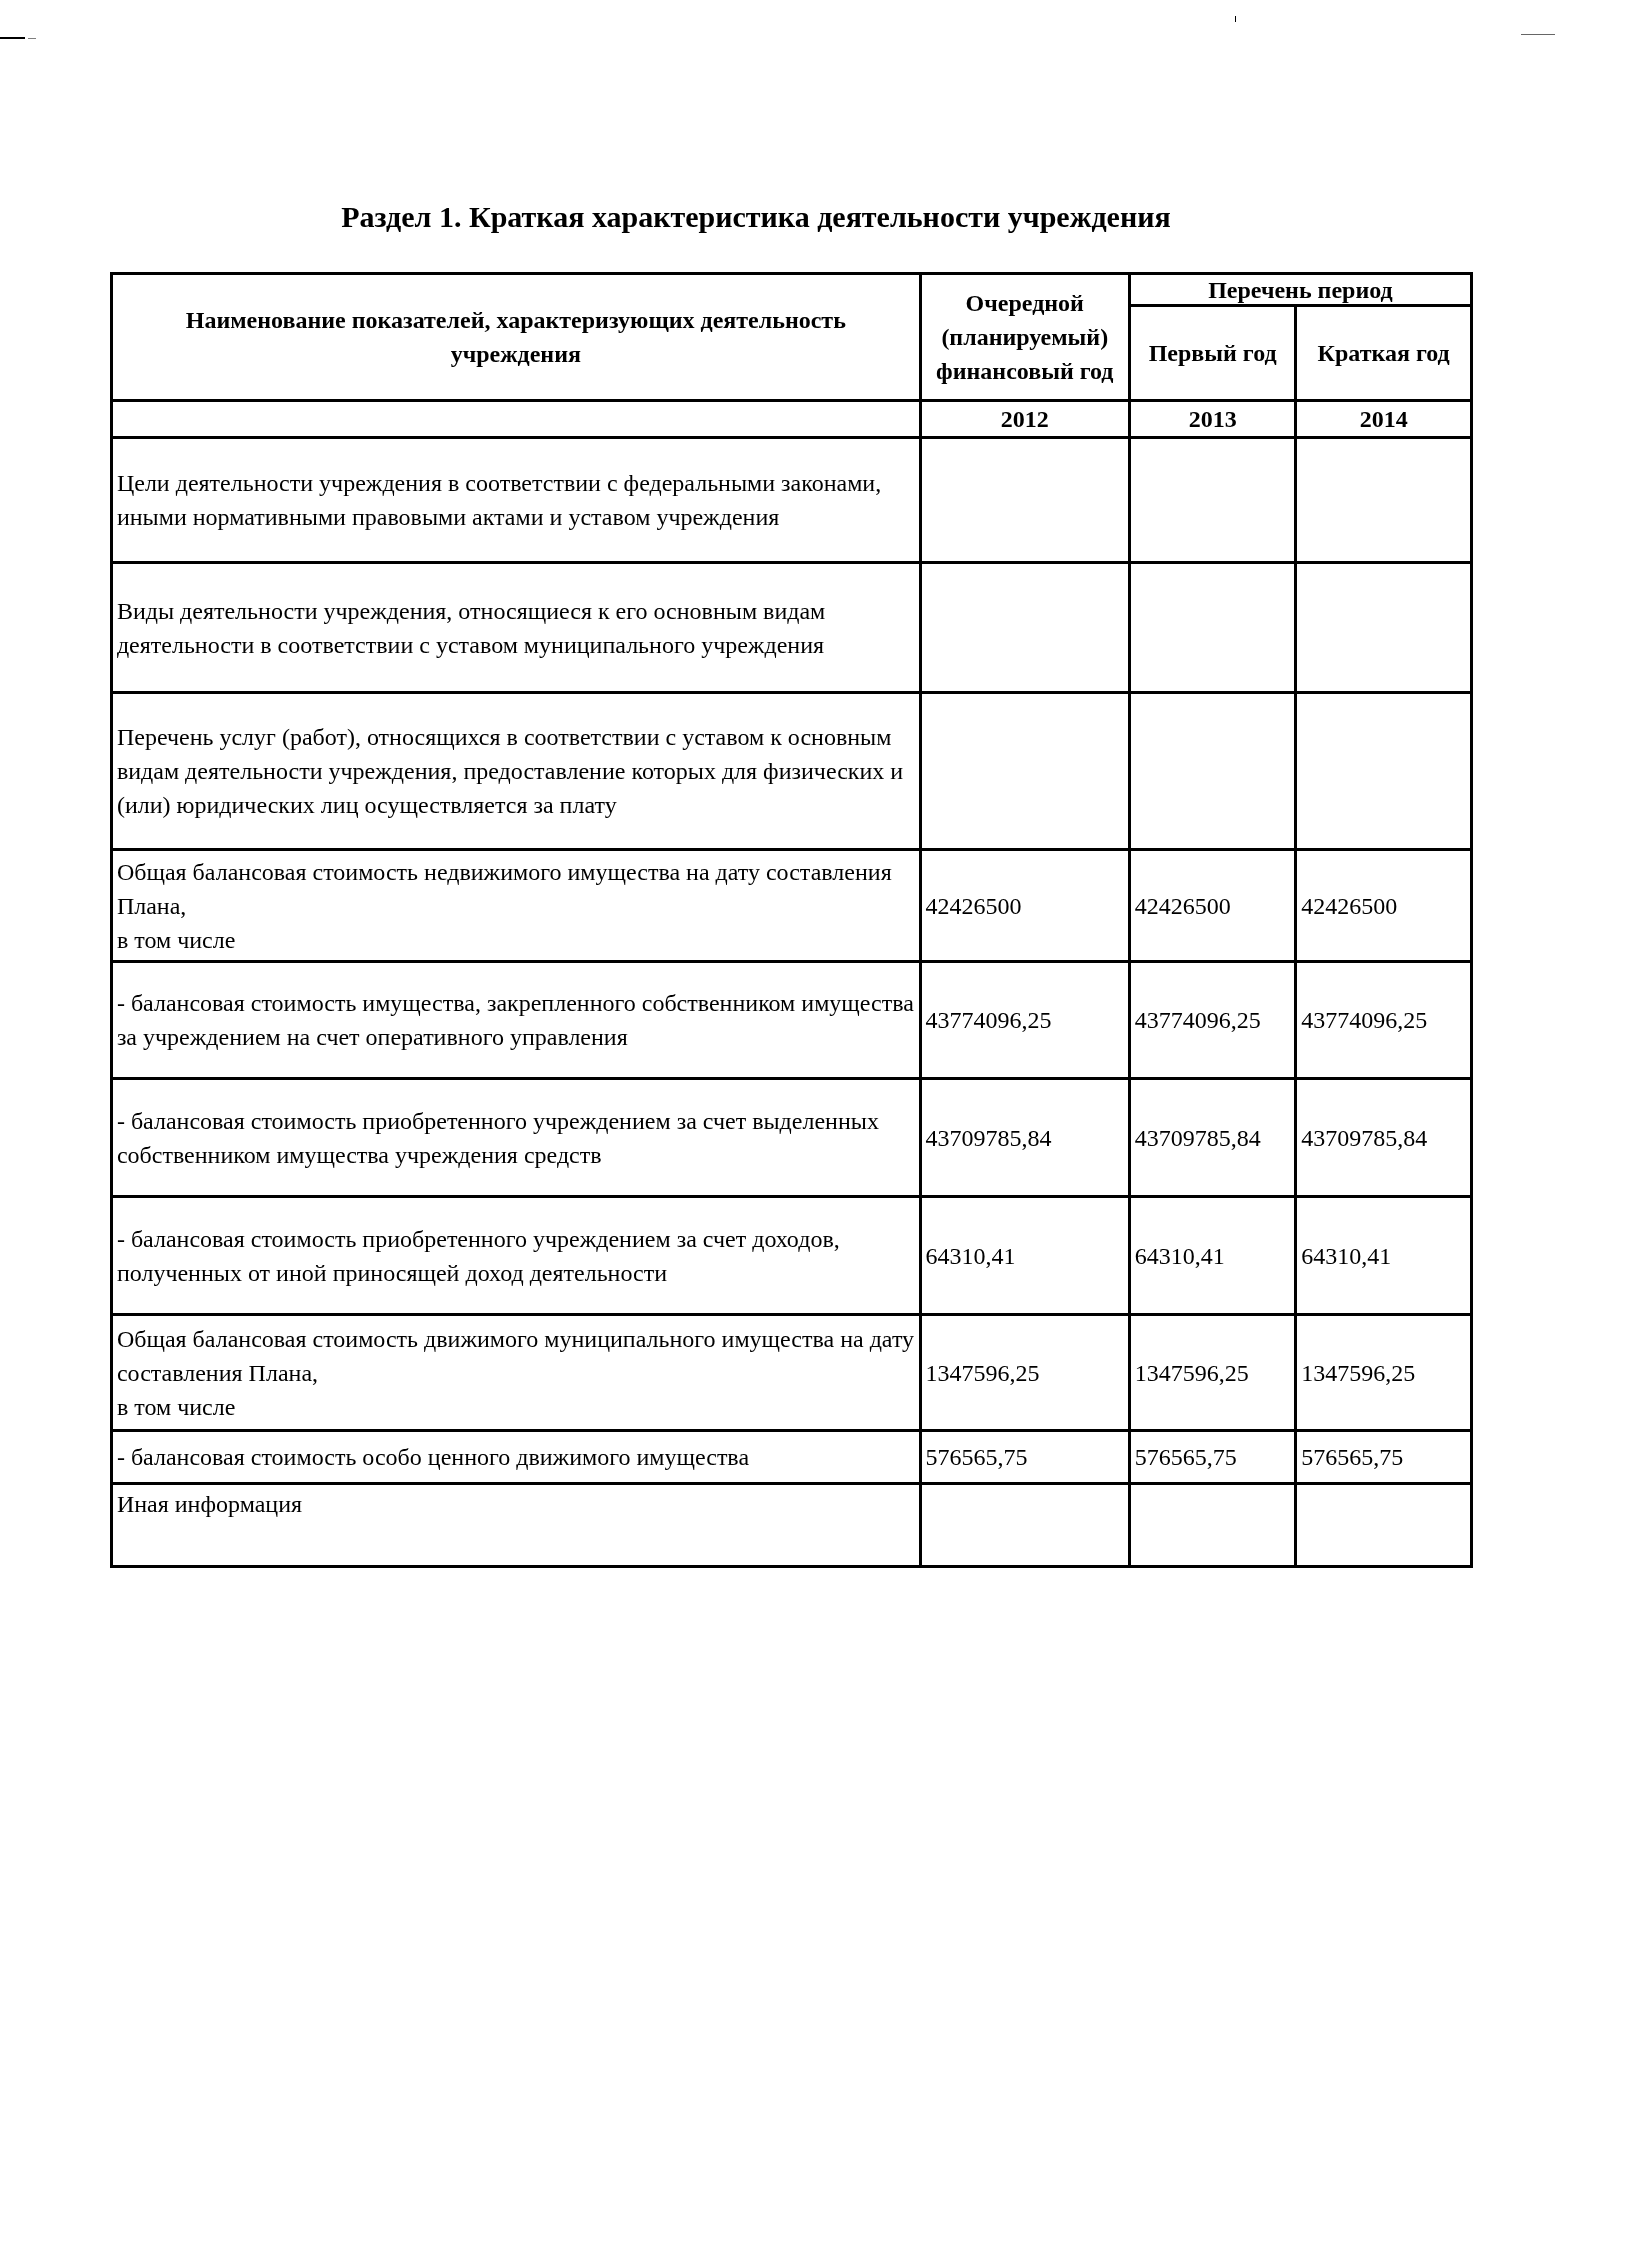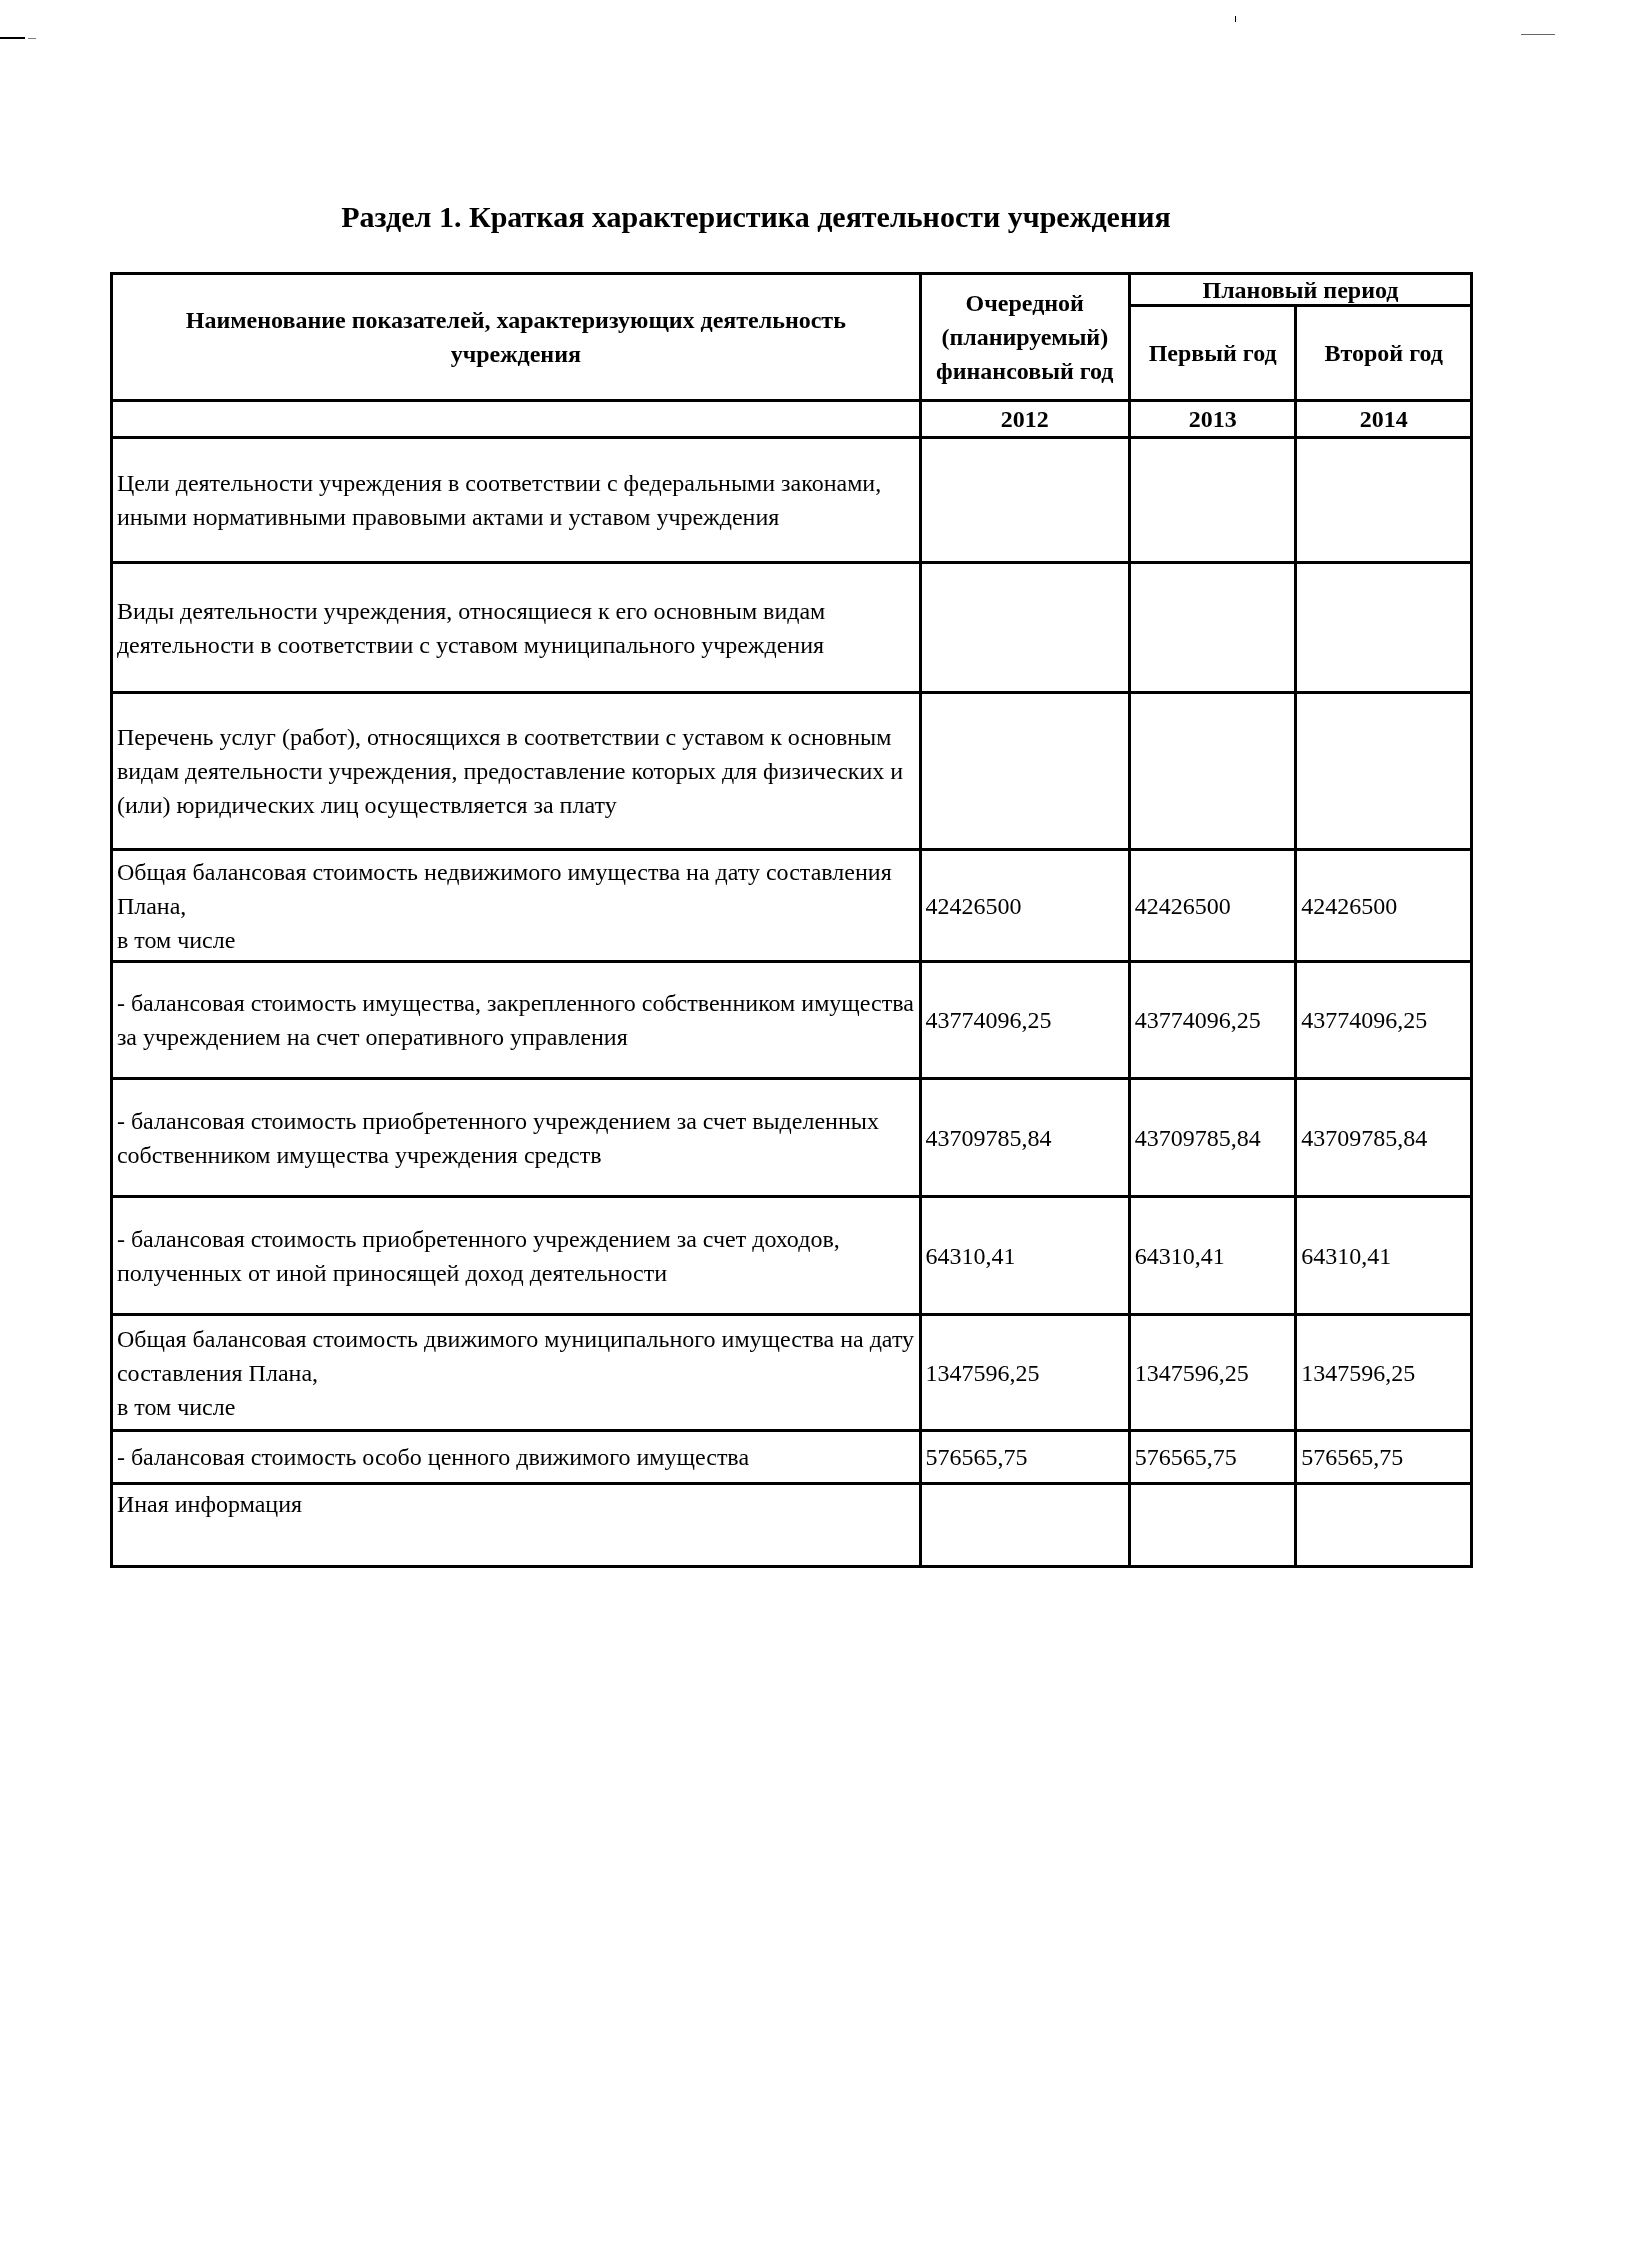--- a/index.html
+++ b/index.html
@@ -28,25 +28,25 @@
   <colgroup>
       <col class="c1">
       <col class="c2">
       <col class="c3">
       <col class="c4">
     </colgroup>
   <tbody>
       <tr style="height:32px">
     <th rowspan="2" style="padding:0 39px;">Наименование показателей, характеризующих деятельность учреждения</th>
     <th rowspan="2" style="padding:0 1.3px;">Очередной (планируемый) финансовый год</th>
-    <th colspan="2" style="line-height:26px">Плановый период</th>
+    <th colspan="2" style="line-height:26px">Перечень период</th>
   </tr>
   <tr style="height:95px">
     <th>Первый год</th>
-    <th>Второй год</th>
+    <th>Краткая год</th>
   </tr>
   <tr style="height:37px">
     <td></td>
     <th class="yr">2012</th>
     <th class="yr">2013</th>
     <th class="yr">2014</th>
   </tr>
 
   <tr style="height:125px">
     <td class="label">Цели деятельности учреждения в соответствии с федеральными законами, иными нормативными правовыми актами и уставом учреждения</td>

